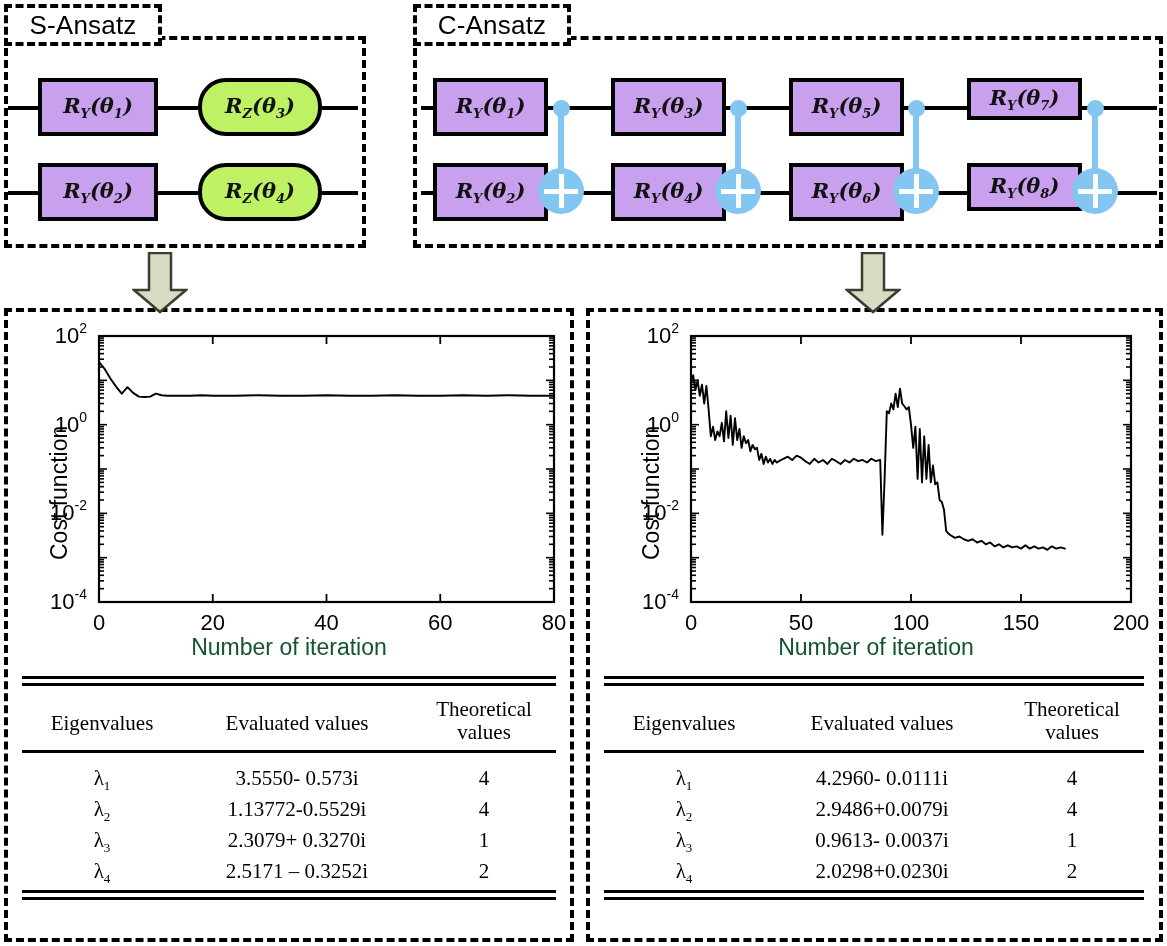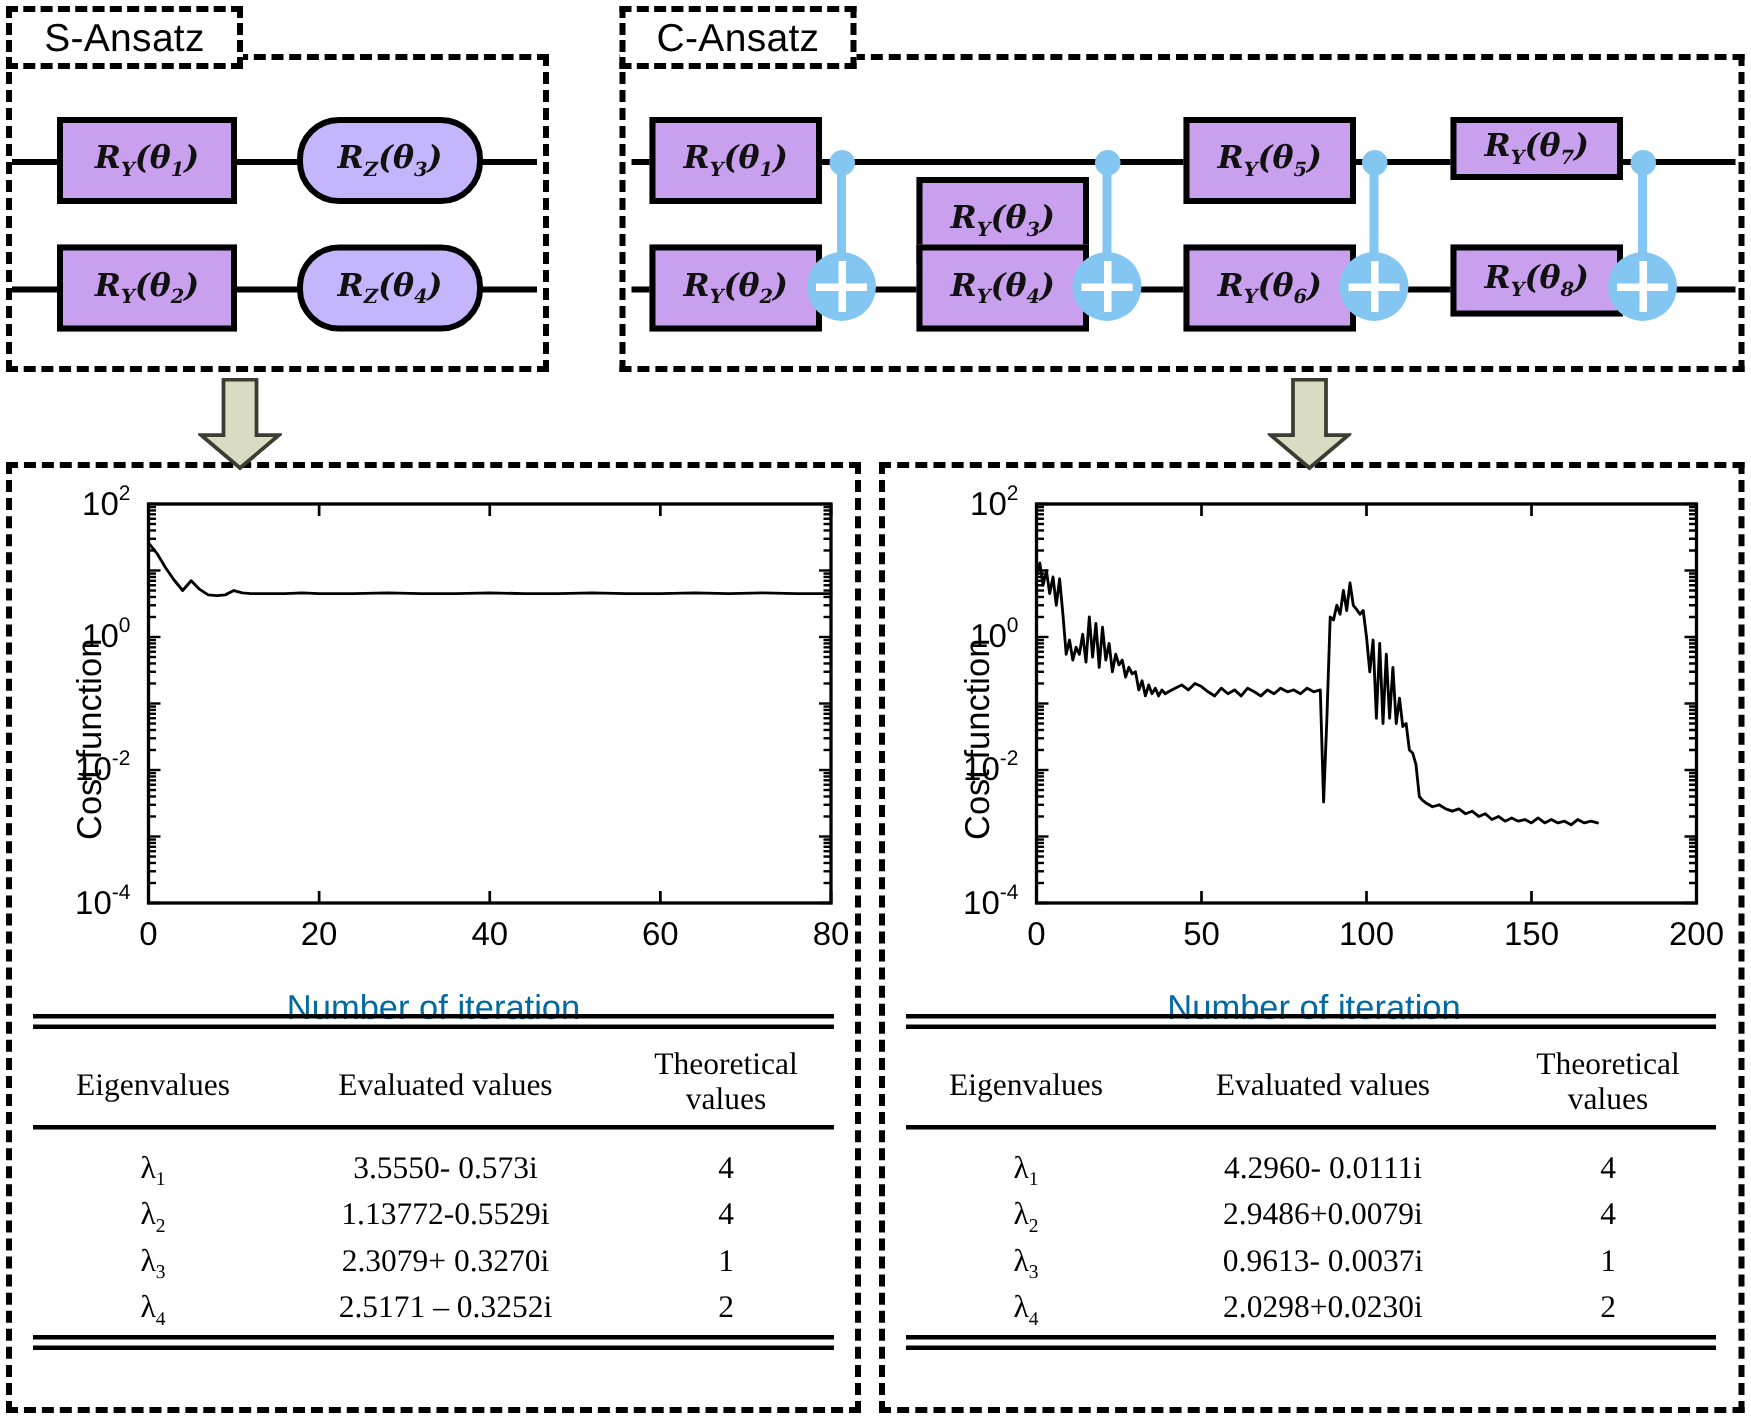--- a/index.html
+++ b/index.html
@@ -16,37 +16,37 @@
 
   
   .circuit{position:absolute;}
   .wire{position:absolute;background:#000;height:4px;}
   .gate{position:absolute;box-sizing:border-box;border:4px solid #000;
         display:flex;align-items:center;justify-content:center;z-index:3;}
   .gate .lbl{font-family:"DejaVu Serif",serif;font-style:italic;font-weight:700;
              font-size:21px;color:#111;white-space:nowrap;}
   .gate .lbl sub{font-size:13px;font-style:italic;}
   .g-ry{background:#c9a0ee;}
-  .g-rz{background:#c4b5fd;border-radius:28px;}
+  .g-rz{background:#bef264;border-radius:28px;}
 
   .cnot-line{position:absolute;background:#84c6f2;width:6px;z-index:2;}
   .cnot-dot{position:absolute;background:#84c6f2;border-radius:50%;z-index:4;}
   .cnot-targ{position:absolute;background:#84c6f2;border-radius:50%;z-index:4;}
   .cnot-targ::before,.cnot-targ::after{content:"";position:absolute;background:#fff;}
   .cnot-targ::before{left:50%;top:14%;width:5px;height:72%;margin-left:-2.5px;}
   .cnot-targ::after{top:50%;left:14%;height:5px;width:72%;margin-top:-2.5px;}
 
   
   .arrow{position:absolute;z-index:5;}
 
   
   .plotwrap{position:absolute;}
   .axis-ylabel{position:absolute;font-size:23px;color:#000;
     transform:rotate(-90deg);transform-origin:left top;white-space:nowrap;}
-  .axis-xlabel{position:absolute;font-size:23px;color:#0369a1;text-align:center;white-space:nowrap;margin-top:24px;}
+  .axis-xlabel{position:absolute;font-size:23px;color:#14532d;text-align:center;white-space:nowrap;}
 
   
   .tbl{position:absolute;font-family:"Liberation Serif",serif;color:#000;}
   .rule{position:absolute;background:#000;left:0;}
   .th{position:absolute;font-size:21px;text-align:center;line-height:1.1;}
   .td{position:absolute;font-size:21px;text-align:center;white-space:nowrap;}
   .td sub{font-size:13px;}
 </style>
 </head>
 <body>
@@ -98,21 +98,21 @@
     <div class="cnot-dot" style="left:495px;top:64px;width:17px;height:17px;"></div>
     <div class="cnot-targ" style="left:480px;top:132px;width:46px;height:46px;"></div>
 
     <div class="cnot-line" style="left:679px;top:72px;height:88px;"></div>
     <div class="cnot-dot" style="left:674px;top:64px;width:17px;height:17px;"></div>
     <div class="cnot-targ" style="left:659px;top:132px;width:46px;height:46px;"></div>
 
     <div class="gate g-ry" style="left:20px;top:42px;width:115px;height:58px;">
       <span class="lbl">R<sub>Y</sub>(θ<sub>1</sub>)</span>
       </div>
-    <div class="gate g-ry" style="left:198px;top:42px;width:115px;height:58px;margin-top:40px;">
+    <div class="gate g-ry" style="left:198px;top:42px;width:115px;height:58px;">
       <span class="lbl">R<sub>Y</sub>(θ<sub>3</sub>)</span>
       </div>
     <div class="gate g-ry" style="left:376px;top:42px;width:115px;height:58px;">
       <span class="lbl">R<sub>Y</sub>(θ<sub>5</sub>)</span>
       </div>
     <div class="gate g-ry" style="left:554px;top:42px;width:115px;height:42px;">
       <span class="lbl">R<sub>Y</sub>(θ<sub>7</sub>)</span>
       </div>
 
     <div class="gate g-ry" style="left:20px;top:127px;width:115px;height:58px;">

